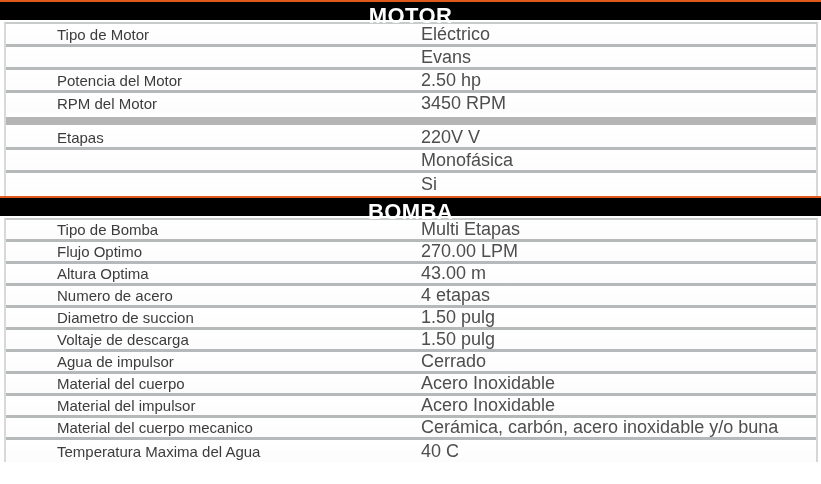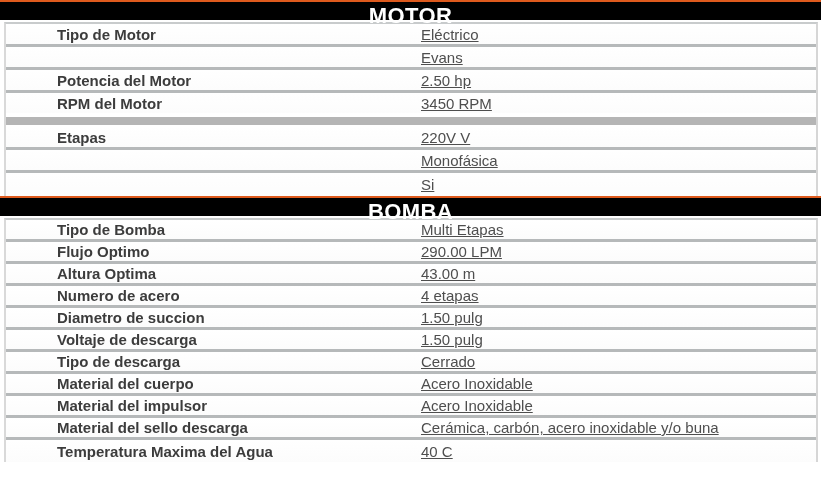--- a/index.html
+++ b/index.html
@@ -40,36 +40,35 @@
     background: linear-gradient(#ffffff, #fcfcfc);
     border-bottom: 3px solid #b6b9ba;
   }
   .rows-wrap.bomba .row { height: 22px; text-align: center; }
   .row.no-sep { border-bottom: 2px solid #ffffff; height: 22px; align-items: center; }
   .rows-wrap .row:last-child { border-bottom: none; }
 
   .spec-label {
     margin-left: 51px;
     font-size: 15px;
-    font-weight: 700;
+    font-weight: 400;
     color: #3c3c3c;
     white-space: nowrap;
   }
   .spec-value {
     position: absolute;
     left: 415px;
     top: 0;
     height: 100%;
     display: flex;
     align-items: center;
-    font-size: 15px;
+    font-size: 18px;
     font-weight: 400;
     color: #4e4e4e;
     white-space: nowrap;
-    text-decoration: underline;
   }
 
   .spacer-band {
     height: 8px;
     background: #b5b5b5;
     margin: 2px 0;
   }
 </style>
 </head>
 <body>
@@ -115,52 +114,52 @@
     <span>BOMBA</span>
   </div>
 
   <div class="rows-wrap bomba">
     <div class="row">
       <div class="spec-label">Tipo de Bomba</div>
       <div class="spec-value">Multi Etapas</div>
     </div>
     <div class="row">
       <div class="spec-label">Flujo Optimo</div>
-      <div class="spec-value">290.00 LPM</div>
+      <div class="spec-value">270.00 LPM</div>
     </div>
     <div class="row">
       <div class="spec-label">Altura Optima</div>
       <div class="spec-value">43.00 m</div>
     </div>
     <div class="row">
       <div class="spec-label">Numero de acero</div>
       <div class="spec-value">4 etapas</div>
     </div>
     <div class="row">
       <div class="spec-label">Diametro de succion</div>
       <div class="spec-value">1.50 pulg</div>
     </div>
     <div class="row">
       <div class="spec-label">Voltaje de descarga</div>
       <div class="spec-value">1.50 pulg</div>
     </div>
     <div class="row">
-      <div class="spec-label">Tipo de descarga</div>
+      <div class="spec-label">Agua de impulsor</div>
       <div class="spec-value">Cerrado</div>
     </div>
     <div class="row">
       <div class="spec-label">Material del cuerpo</div>
       <div class="spec-value">Acero Inoxidable</div>
     </div>
     <div class="row">
       <div class="spec-label">Material del impulsor</div>
       <div class="spec-value">Acero Inoxidable</div>
     </div>
     <div class="row">
-      <div class="spec-label">Material del sello descarga</div>
+      <div class="spec-label">Material del cuerpo mecanico</div>
       <div class="spec-value">Cerámica, carbón, acero inoxidable y/o buna</div>
     </div>
     <div class="row">
       <div class="spec-label">Temperatura Maxima del Agua</div>
       <div class="spec-value">40 C</div>
     </div>
   </div>
 
 </div>
 

